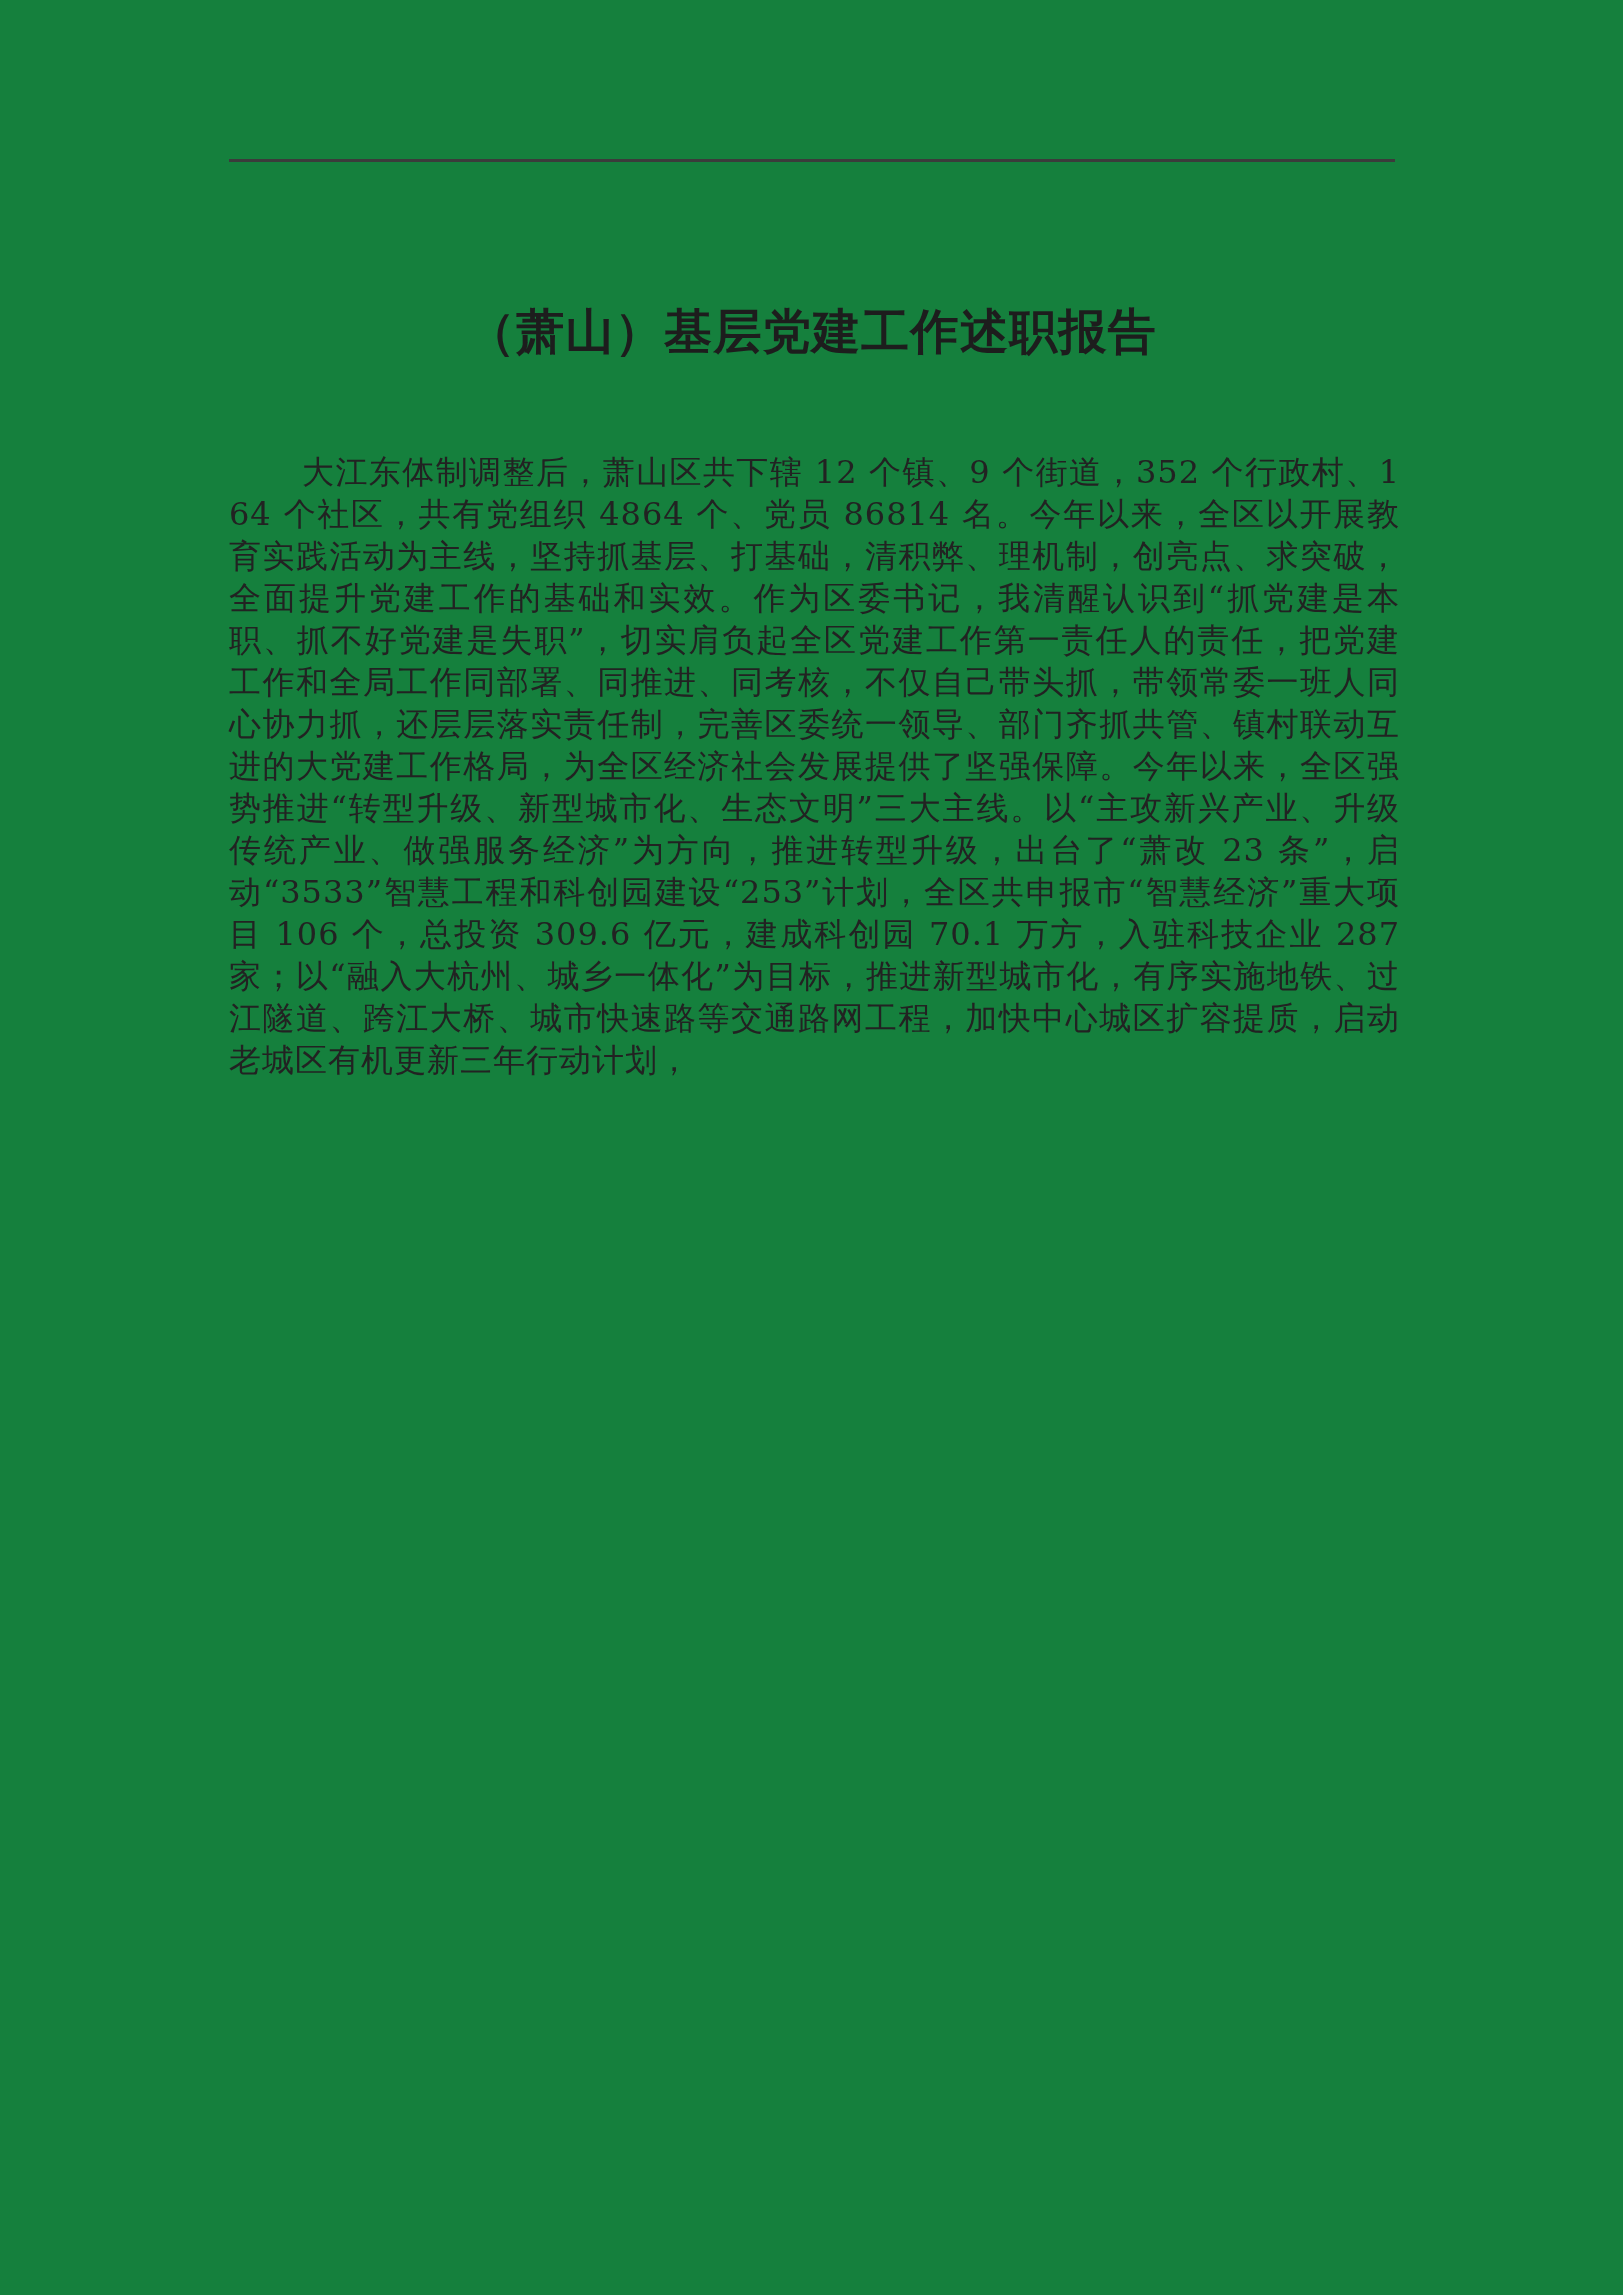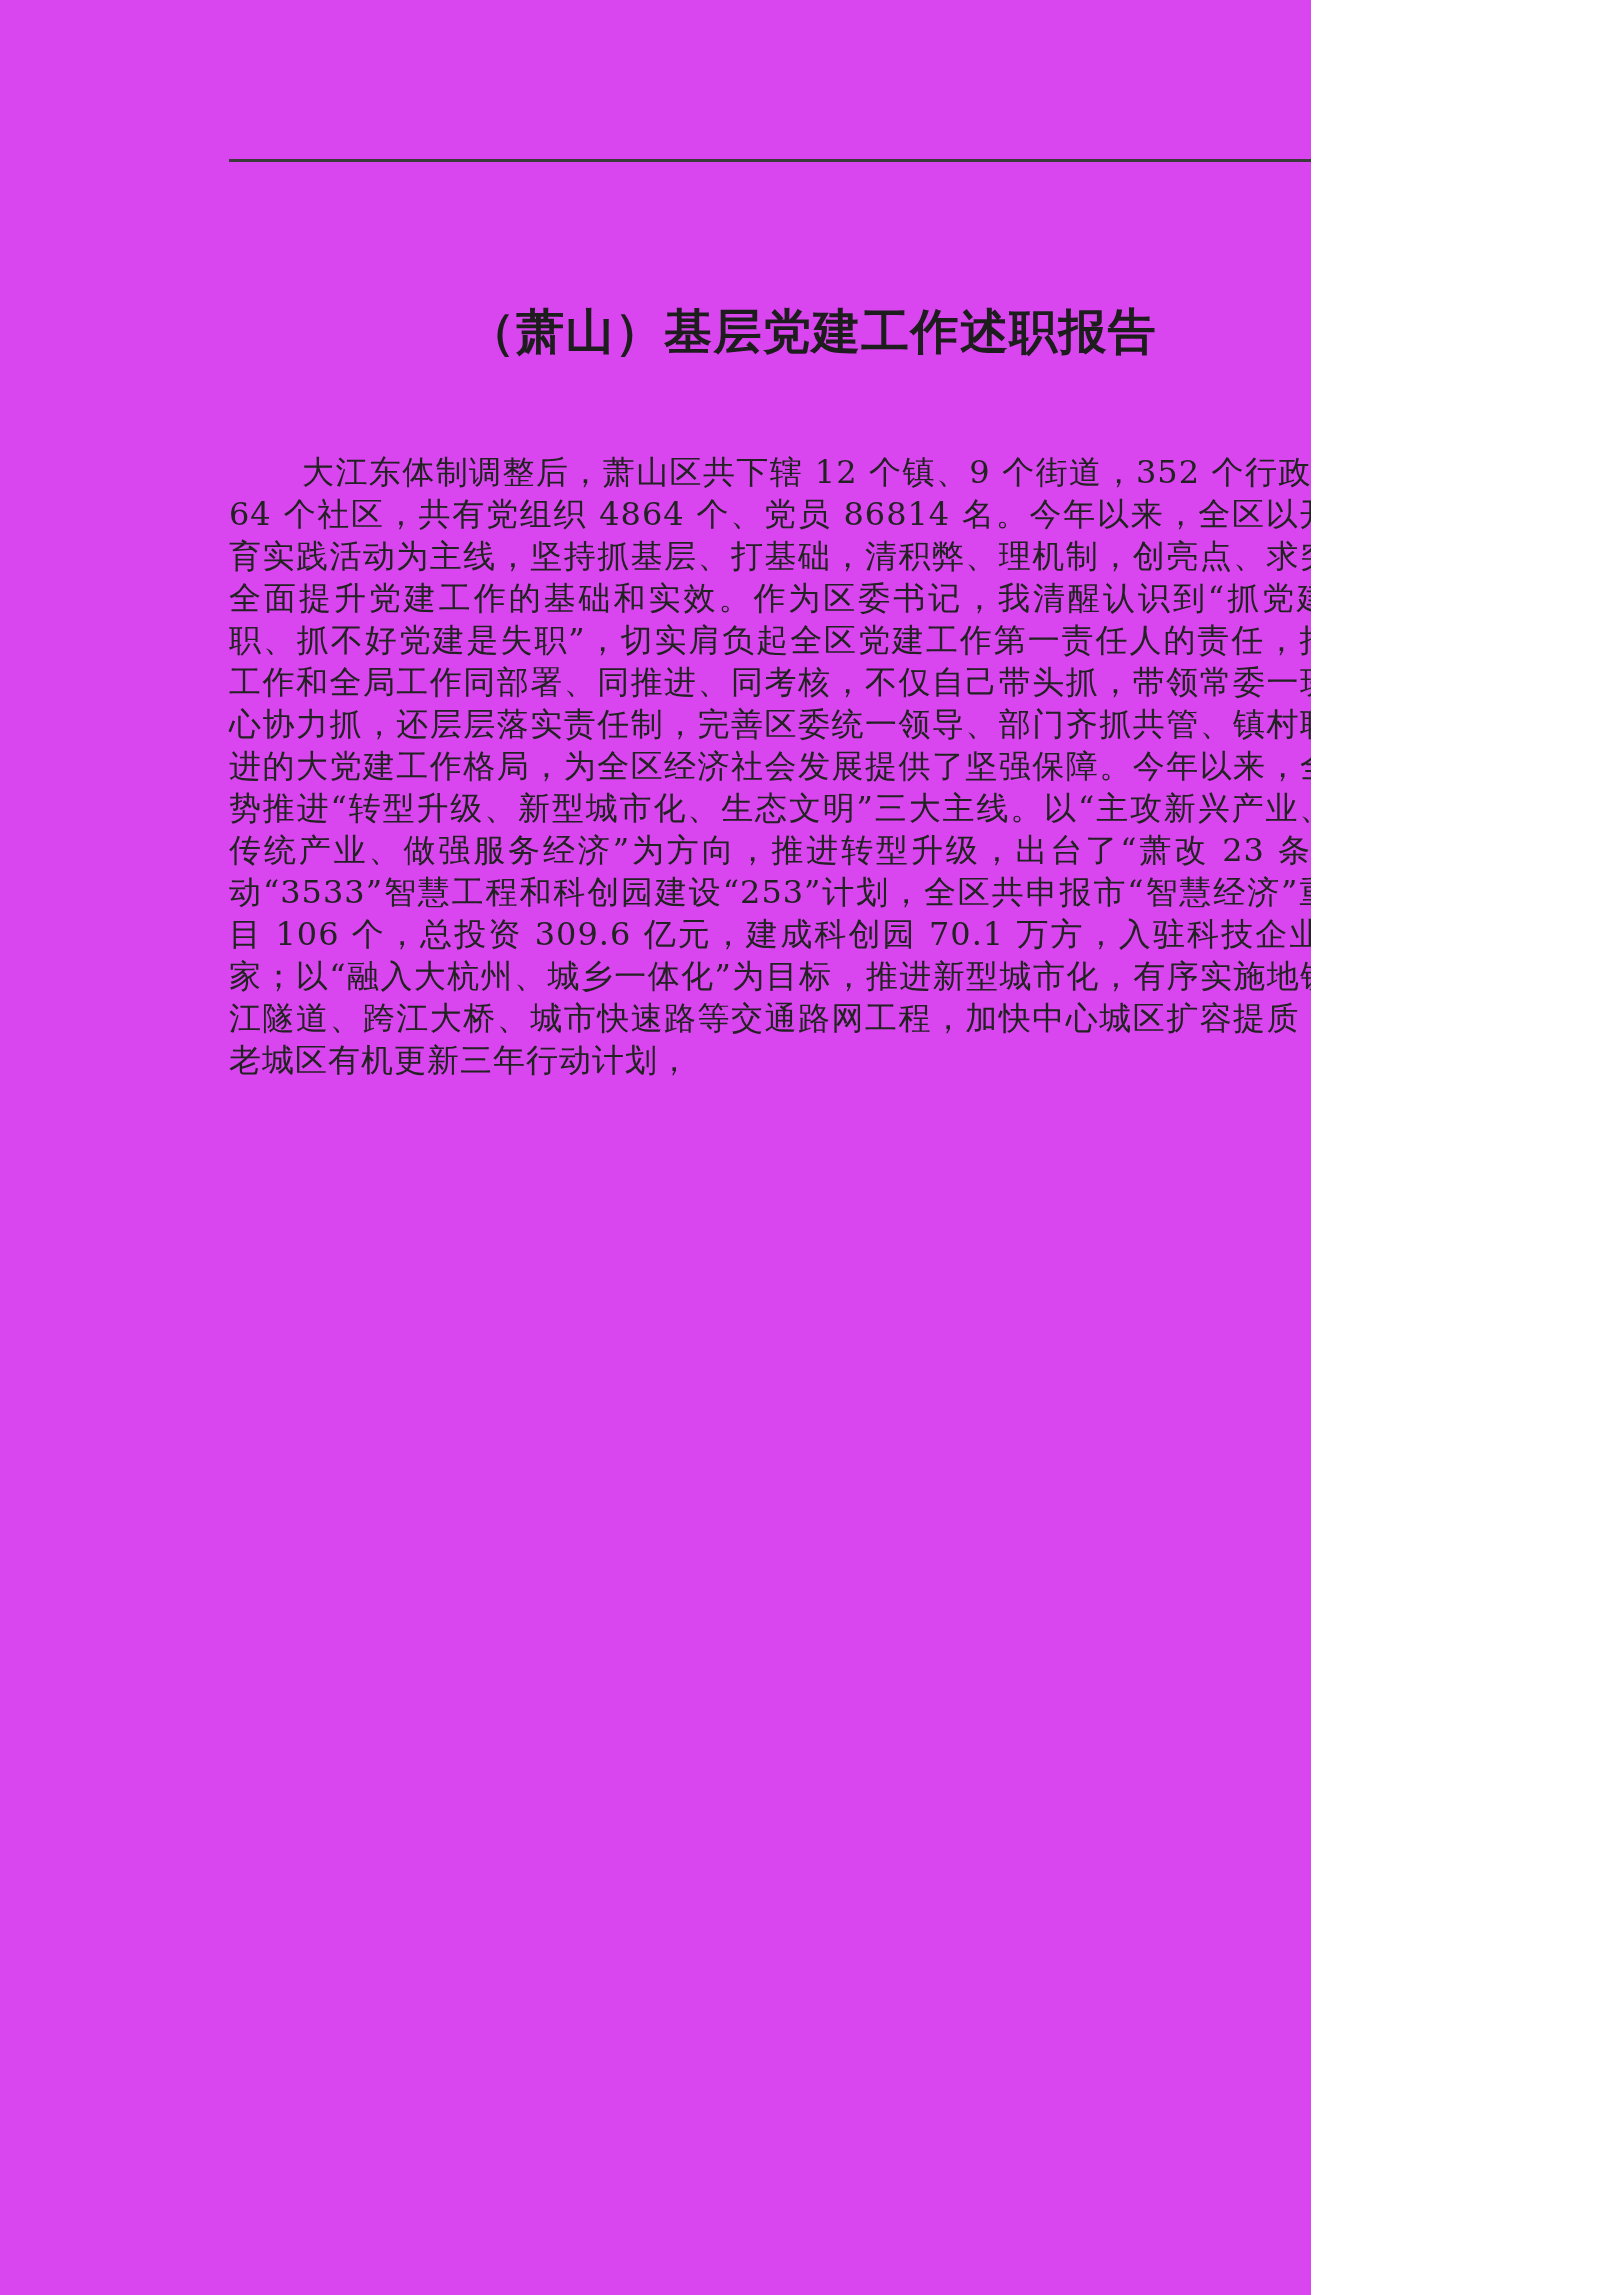--- a/index.html
+++ b/index.html
@@ -2,23 +2,23 @@
 <html style="font-size:10.5px"><head>
 <meta charset="utf-8">
 <style>
   html, body {
     margin: 0;
     padding: 0;
     background: #ffffff;
   }
   .page {
     position: relative;
-    width: 1311px;
+    width: 1623px;
     height: 2295px;
-    background: #d946ef;
+    background: #15803d;
     box-sizing: border-box;
     overflow: hidden;
     font-family: "Liberation Serif", "DejaVu Serif", serif;
   }
   .header-rule {
     position: absolute;
     left: 229px;
     top: 159px;
     width: 1166px;
     height: 2.6px;

